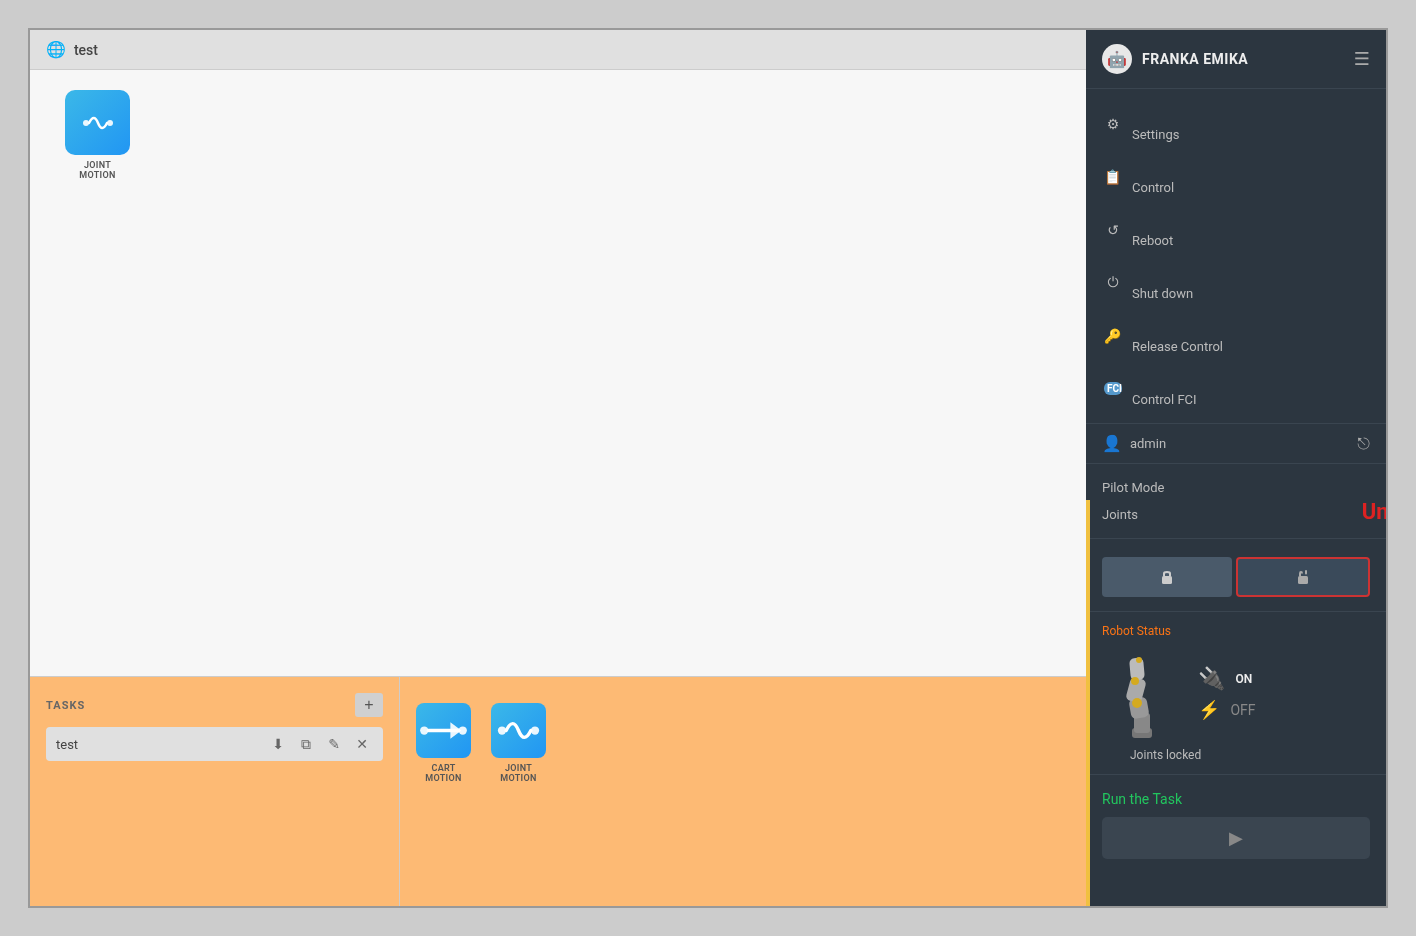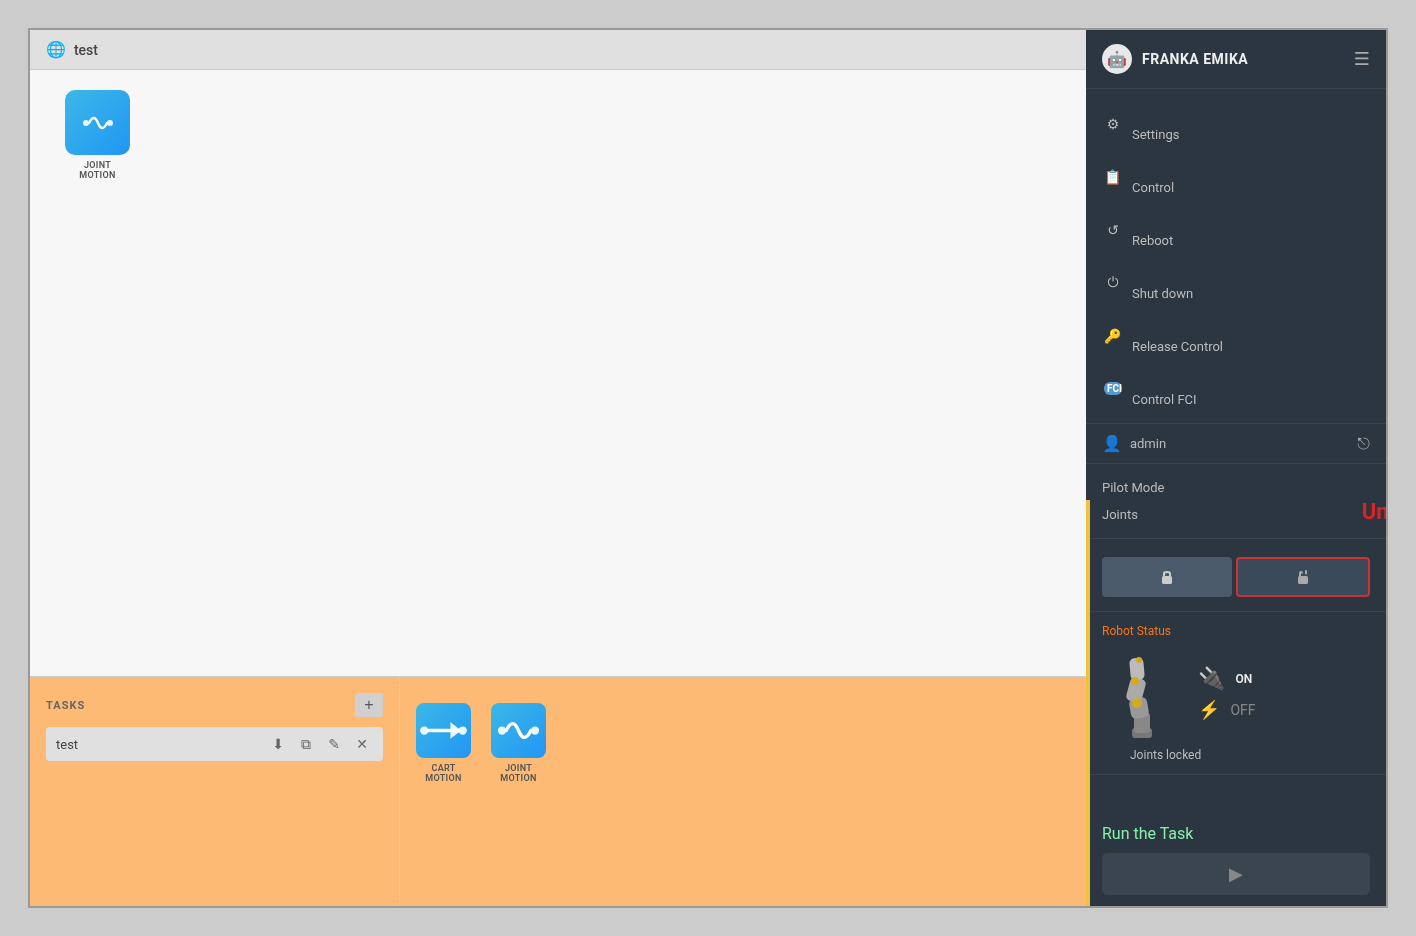--- a/index.html
+++ b/index.html
@@ -392,24 +392,23 @@
       margin-top: 10px;
       margin-left: 28px;
     }
     
     .run-task-section {
       padding: 16px;
       flex: 1;
       background: #2c3640;
     }
     .run-task-title {
-      font-size: 16px;
-      color: #86efac;
+      font-size: 14px;
+      color: #22c55e;
       margin-bottom: 10px;
-      margin-top: 33px;
     }
     .run-task-btn {
       width: 100%;
       height: 42px;
       background: #3a4550;
       border: none;
       border-radius: 5px;
       cursor: pointer;
       display: flex;
       align-items: center;

